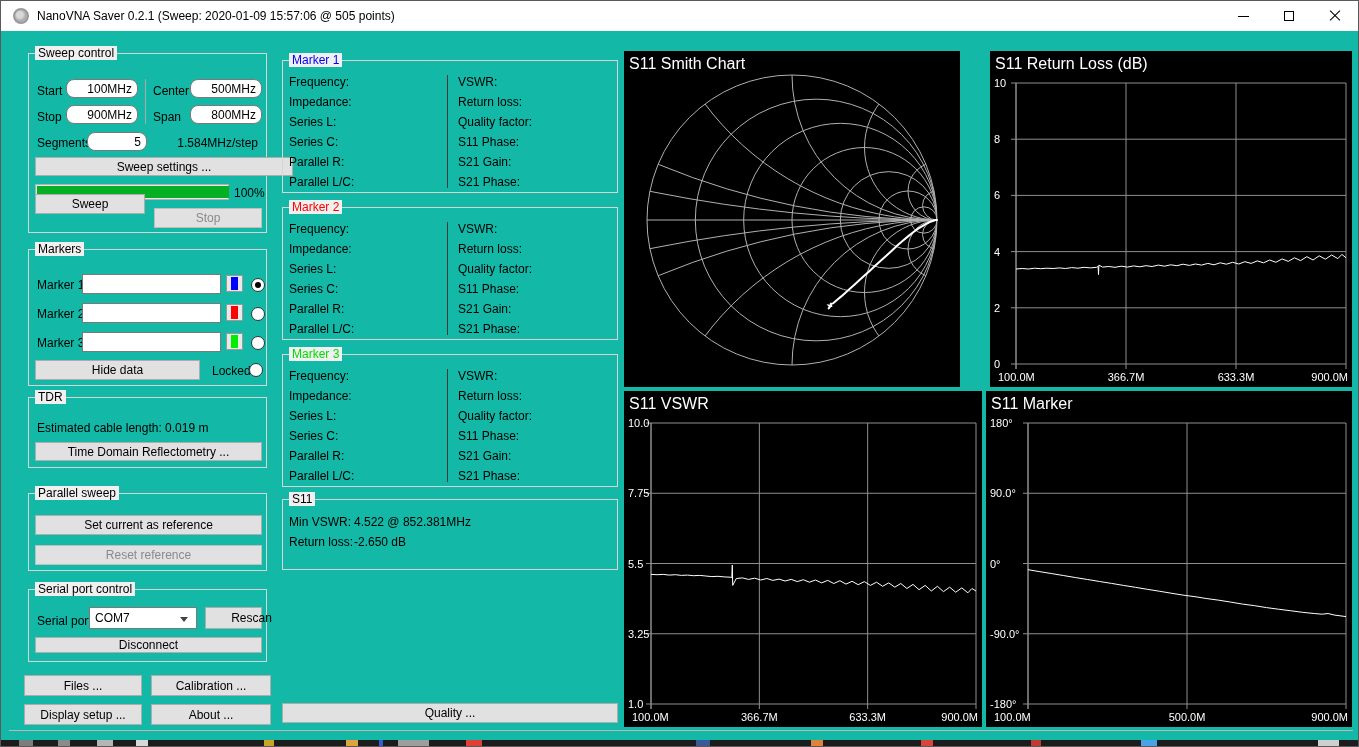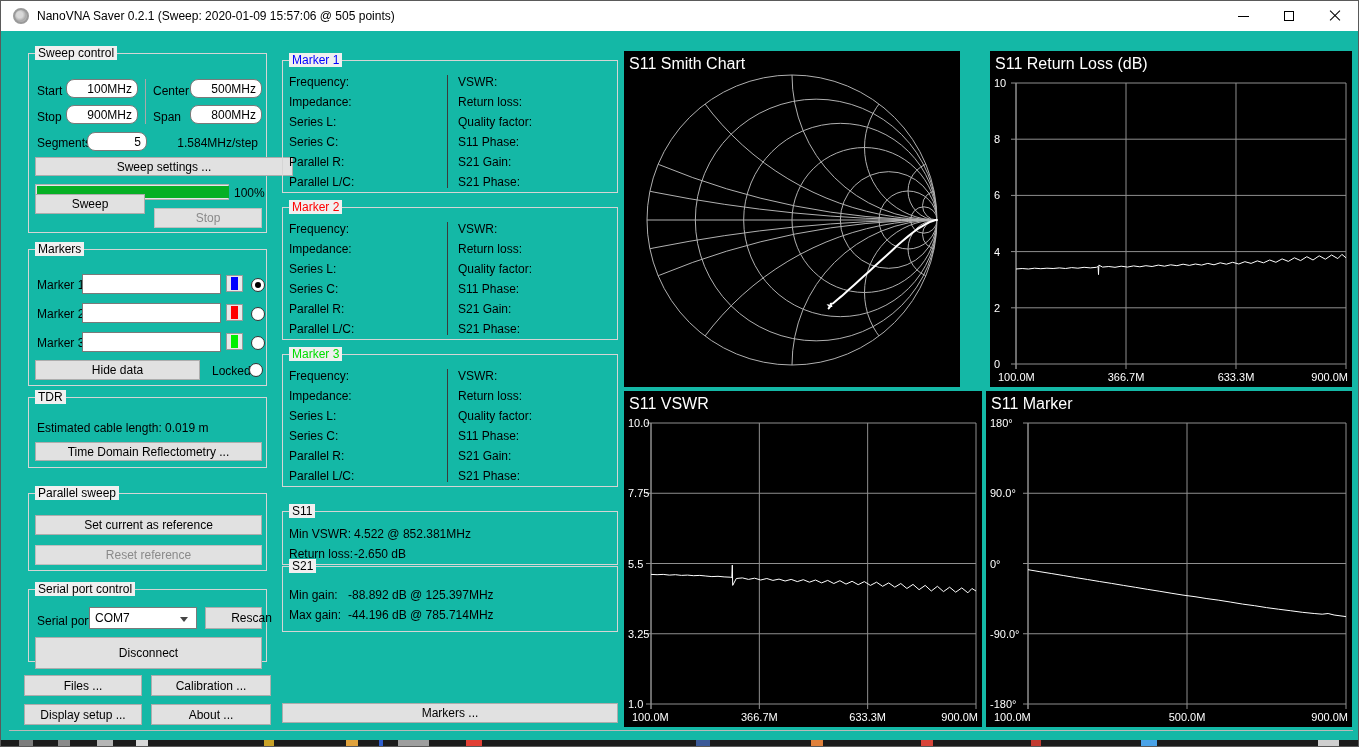--- a/index.html
+++ b/index.html
@@ -141,21 +141,21 @@
   </div>
 
   <div class="gbox" style="left:27px;top:588px;width:239px;height:73px;">
     <span class="gtitle">Serial port control</span>
     <span class="lbl" style="left:8px;top:24px;">Serial port</span>
     <div class="combo" style="left:60px;top:17px;width:108px;height:22px;">
       <span>COM7</span>
       <span class="chev"></span>
     </div>
     <div class="btn" style="left:176px;top:17px;width:57px;height:22px;padding-left:36px;">Rescan</div>
-    <div class="btn" style="left:6px;top:47px;width:227px;height:32px;text-align:right;">Disconnect</div>
+    <div class="btn" style="left:6px;top:47px;width:227px;height:16px;text-align:right;">Disconnect</div>
   </div>
 
   <div class="btn" style="left:23px;top:674px;width:118px;height:21px;">Files ...</div>
   <div class="btn" style="left:150px;top:674px;width:120px;height:21px;">Calibration ...</div>
   <div class="btn" style="left:23px;top:703px;width:118px;height:21px;">Display setup ...</div>
   <div class="btn" style="left:150px;top:703px;width:120px;height:21px;">About ...</div>
 
   <div class="gbox" style="left:281px;top:59px;width:336px;height:133px;">
     <span class="gtitle" style="color: rgb(0, 0, 255);">Marker 1</span>
     <span class="lbl" style="left:6px;top:14px;">Frequency:</span>
@@ -200,37 +200,30 @@
     <span class="lbl" style="left:6px;top:114px;">Parallel L/C:</span>
     <div class="divider-dark" style="left:164px;top:14px;height:113px;"></div>
     <span class="lbl" style="left:175px;top:14px;">VSWR:</span>
     <span class="lbl" style="left:175px;top:34px;">Return loss:</span>
     <span class="lbl" style="left:175px;top:54px;">Quality factor:</span>
     <span class="lbl" style="left:175px;top:74px;">S11 Phase:</span>
     <span class="lbl" style="left:175px;top:94px;">S21 Gain:</span>
     <span class="lbl" style="left:175px;top:114px;">S21 Phase:</span>
   </div>
 
-  <div class="gbox" style="left:281px;top:510px;width:336px;height:54px;padding-left:16px;">
+  <div class="gbox" style="left:281px;top:498px;width:336px;height:71px;padding-left:16px;">
     <span class="gtitle">S11</span>
     <span class="lbl" style="left:6px;top:15px;">Min VSWR:</span>
     <span class="lbl" style="left:71px;top:15px;">4.522 @ 852.381MHz</span>
     <span class="lbl" style="left:6px;top:35px;">Return loss:</span>
     <span class="lbl" style="left:71px;top:35px;">-2.650 dB</span>
   </div>
 
-  <div class="gbox" style="left:281px;top:565px;width:336px;height:66px;">
-    <span class="gtitle">S21</span>
-    <span class="lbl" style="left:6px;top:21px;">Min gain:</span>
-    <span class="lbl" style="left:65px;top:21px;">-88.892 dB @ 125.397MHz</span>
-    <span class="lbl" style="left:6px;top:41px;">Max gain:</span>
-    <span class="lbl" style="left:65px;top:41px;">-44.196 dB @ 785.714MHz</span>
-  </div>
-
-  <div class="btn" style="left:281px;top:702px;width:336px;height:20px;">Markers ...</div>
+
+  <div class="btn" style="left:281px;top:702px;width:336px;height:20px;">Quality ...</div>
 
   <div class="chart" style="left: 623px; top: 50px; width: 336px; height: 336px; background: rgb(0, 0, 0);">
     <span class="chart-title">S11 Smith Chart</span>
   <svg width="336" height="336" style="position:absolute;left:0;top:0">
         <defs>
           <clipPath id="smithclip">
             <circle cx="168" cy="169" r="145"></circle>
           </clipPath>
         </defs>
         <circle cx="168" cy="169" r="145" fill="none" stroke="#b0b0b0"></circle>

